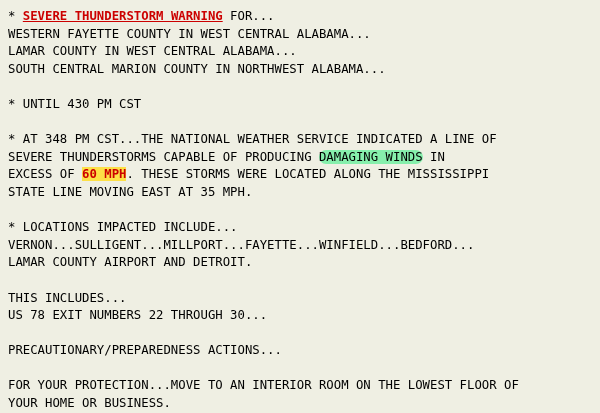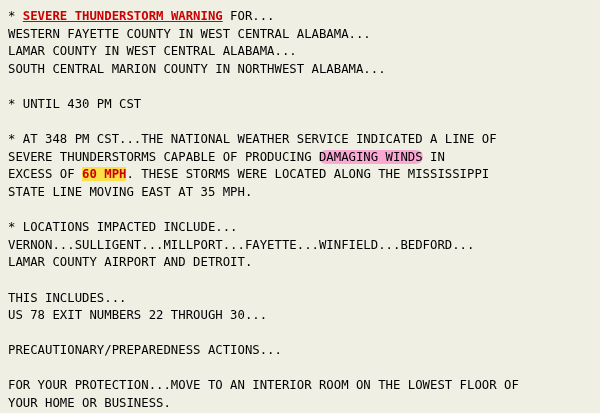--- a/index.html
+++ b/index.html
@@ -27,21 +27,21 @@
   }
   .blank {
     height: 17.6px;
   }
   .hl-headline {
     color: #cc0000;
     text-decoration: underline;
     font-weight: bold;
   }
   .hl-yellow {
-    background: #f9a8d4;
+    background: #86efac;
     color: #000000;
     border-radius: 7px;
   }
   .hl-yellow-red {
     background: #fde047;
     color: #cc0000;
     font-weight: bold;
   }
 </style>
 </head>

